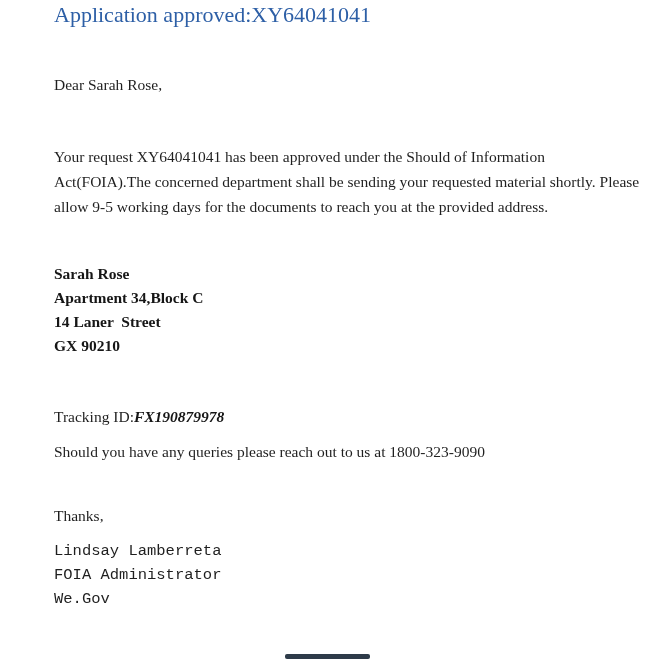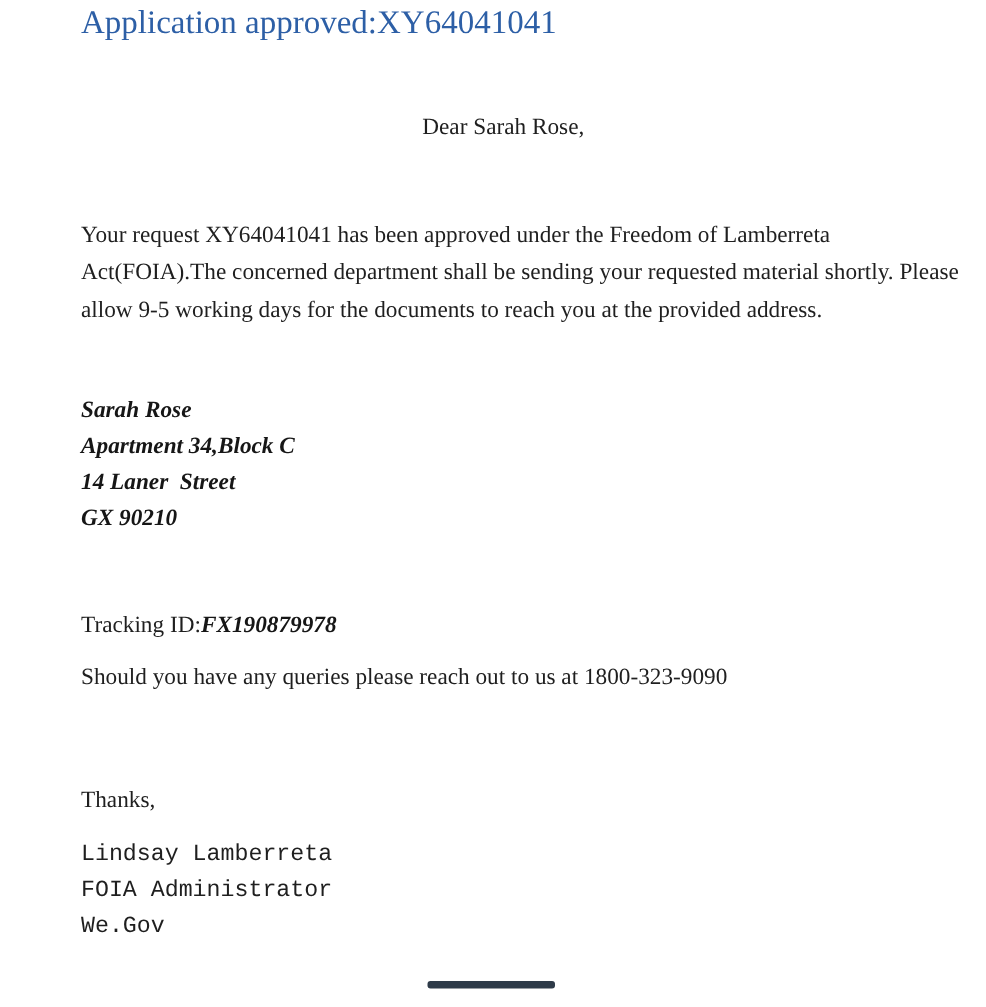--- a/index.html
+++ b/index.html
@@ -27,47 +27,45 @@
     line-height: 26px;
     color: var(--subject-blue, #2d5fa6);
     white-space: pre;
   }
   .tline {
     line-height: 24px;
     white-space: pre;
   }
   .salutation {
     margin: 45px 0 0 0;
-    text-align: center;
   }
   .body-par {
     margin: 47px 0 0 0;
   }
   .body-par .tline {
     line-height: 25px;
   }
   .address {
     margin: 43px 0 0 0;
     font-weight: 700;
     color: var(--bold-text, #161616);
-    font-style: italic;
   }
   .tracking {
     margin: 47px 0 0 0;
   }
   .tracking .id {
     font-weight: 700;
     color: var(--bold-text, #161616);
     font-style: italic;
   }
   .queries {
     margin: 11px 0 0 0;
   }
   .closing {
-    margin: 58px 0 0 0;
+    margin: 40px 0 0 0;
   }
   .signature {
     margin: 11px 0 17px 0;
     font-family: Liberation Mono, monospace;
   }
   .divider-bar {
     position: absolute;
     left: 285px;
     top: 654px;
     width: 85px;
@@ -80,21 +78,21 @@
 <body>
 
 <div class="page">
   <div class="content">
 
     <h1 class="subject">Application approved:XY64041041</h1>
 
     <p class="tline salutation">Dear Sarah Rose,</p>
 
     <div class="body-par">
-      <div class="tline">Your request XY64041041 has been approved under the Freedom of Lamberreta</div>
+      <div class="tline">Your request XY64041041 has been approved under the Should of Information</div>
       <div class="tline">Act(FOIA).The concerned department shall be sending your requested material shortly. Please</div>
       <div class="tline">allow 9-5 working days for the documents to reach you at the provided address.</div>
     </div>
 
     <div class="address">
       <div class="tline">Sarah Rose</div>
       <div class="tline">Apartment 34,Block C</div>
       <div class="tline">14 Laner  Street</div>
       <div class="tline">GX 90210</div>
     </div>

